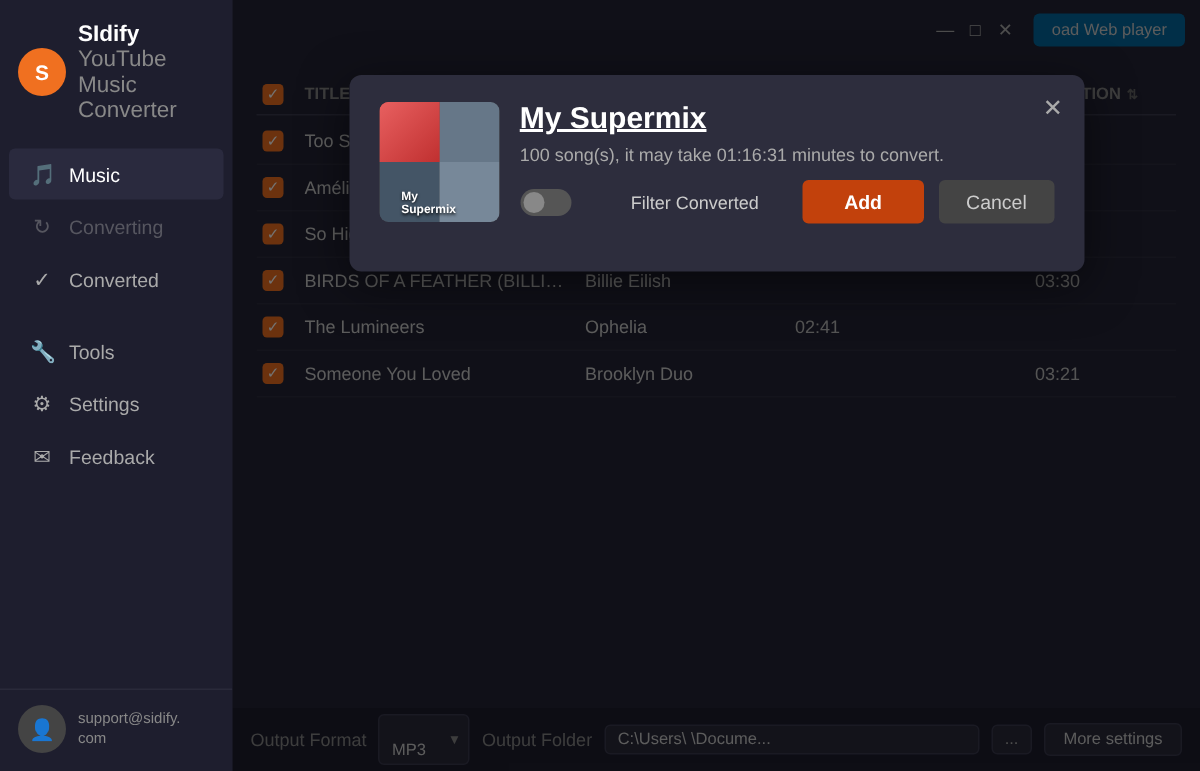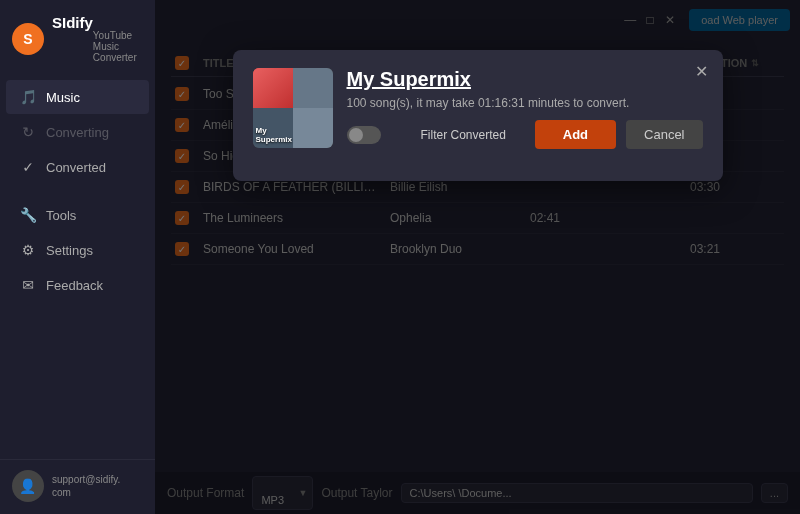--- a/index.html
+++ b/index.html
@@ -35,30 +35,30 @@
       display: flex;
       align-items: center;
       justify-content: center;
       color: white;
       font-size: 14px;
       font-weight: bold;
       flex-shrink: 0;
     }
     .logo-text {
       display: flex;
+      flex-direction: column;
     }
     .logo-title {
       color: white;
       font-size: 15px;
       font-weight: 600;
     }
     .logo-subtitle {
       color: #888;
-      font-size: 10px;
-      margin-top: 16px;
+      font-size: 15px;
     }
     .sidebar-nav {
       flex: 1;
       padding: 6px 0;
     }
     .nav-item {
       display: flex;
       align-items: center;
       gap: 10px;
       padding: 9px 14px;
@@ -574,41 +574,42 @@
     <span class="bottom-label">Output Format</span>
     <div class="select-wrap">
       <select class="bottom-select">
         <option>MP3</option>
         <option>AAC</option>
         <option>FLAC</option>
         <option>WAV</option>
       </select>
       <span class="select-arrow">▼</span>
     </div>
-    <span class="bottom-label">Output Taylor</span>
+    <span class="bottom-label">Output Folder</span>
     <span class="folder-path">C:\Users\      \Docume...</span>
     <button class="folder-browse">...</button>
+    <button class="more-settings-btn">More settings</button>
   </div>
 
   <div class="overlay">
     <div class="modal">
       <button class="modal-close">✕</button>
 
       <div class="modal-header">
 
         <div class="album-art">
           <div class="album-art-grid">
             <div class="art-cell art-cell-1" style="background: #d44; position:relative; overflow:hidden;">
               <div style="position:absolute;bottom:0;left:0;right:0;top:0;background:linear-gradient(135deg,#e86060,#c03030);"></div>
             </div>
             <div class="art-cell art-cell-2" style="background:#667788;"></div>
             <div class="art-cell art-cell-3" style="background:#445566;"></div>
             <div class="art-cell art-cell-4" style="background:#778899;"></div>
           </div>
-          <div style="position:absolute;bottom:4px;left:3px;color:white;font-size:8px;font-weight:bold;text-shadow:0 1px 2px rgba(0,0,0,0.9);margin-top:38px;">My<br>Supermix</div>
+          <div style="position:absolute;bottom:4px;left:15px;color:white;font-size:8px;font-weight:bold;text-shadow:0 1px 2px rgba(0,0,0,0.9);margin-top:38px;">My<br>Supermix</div>
         </div>
 
         <div class="modal-info">
           <div class="modal-title">My Supermix</div>
           <div class="modal-subtitle">100 song(s), it may take 01:16:31 minutes to convert.</div>
           <div class="modal-controls">
             <div class="toggle">
               <div class="toggle-knob"></div>
             </div>
             <span class="filter-label">Filter Converted</span>

